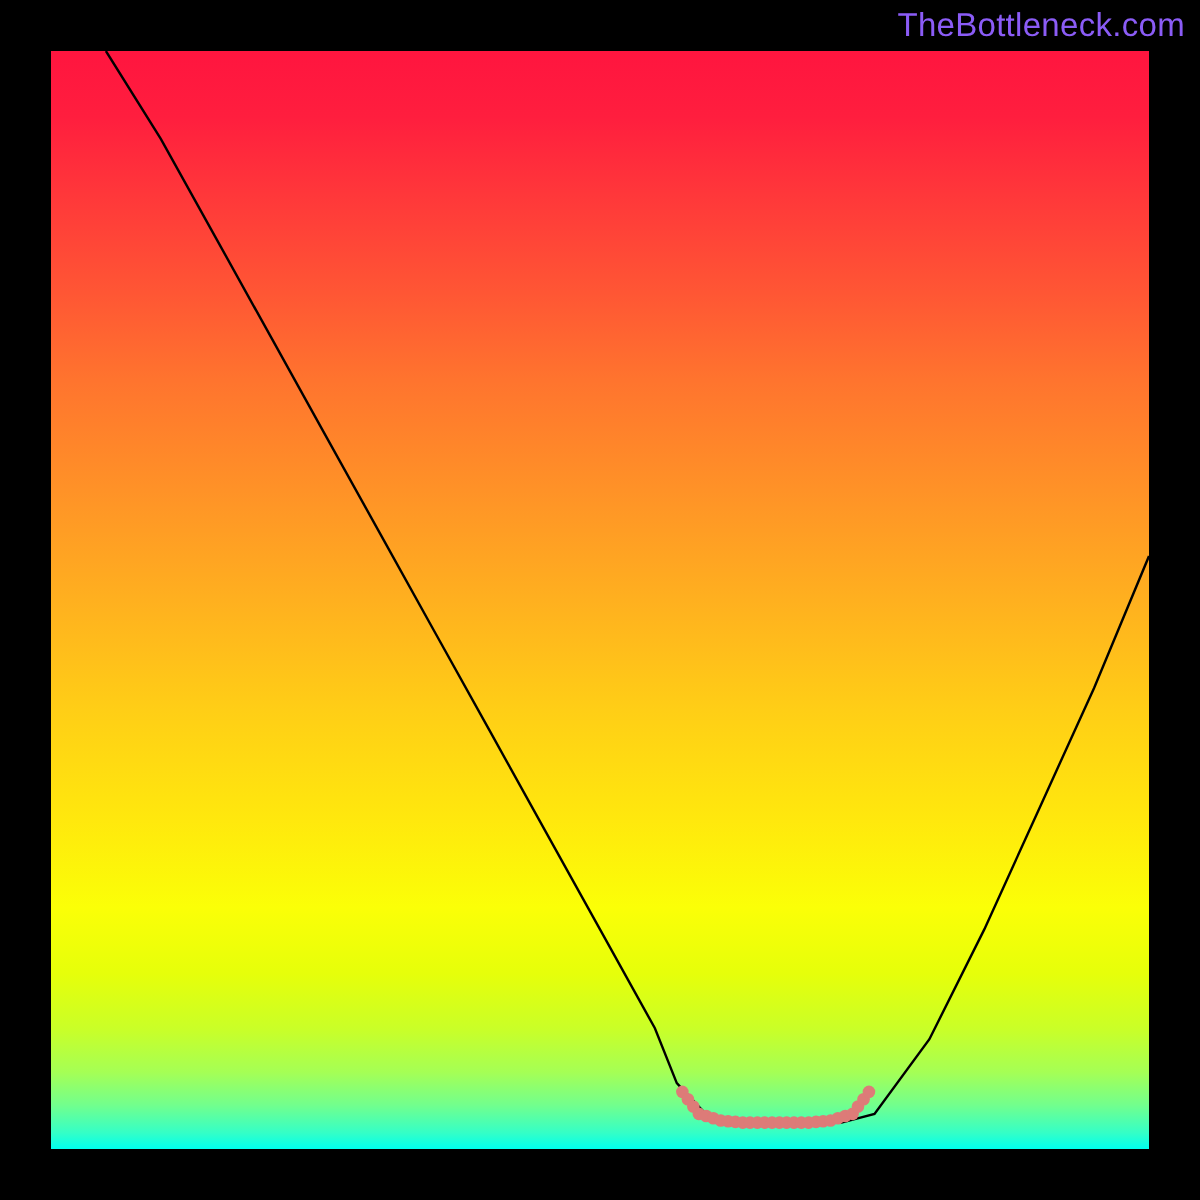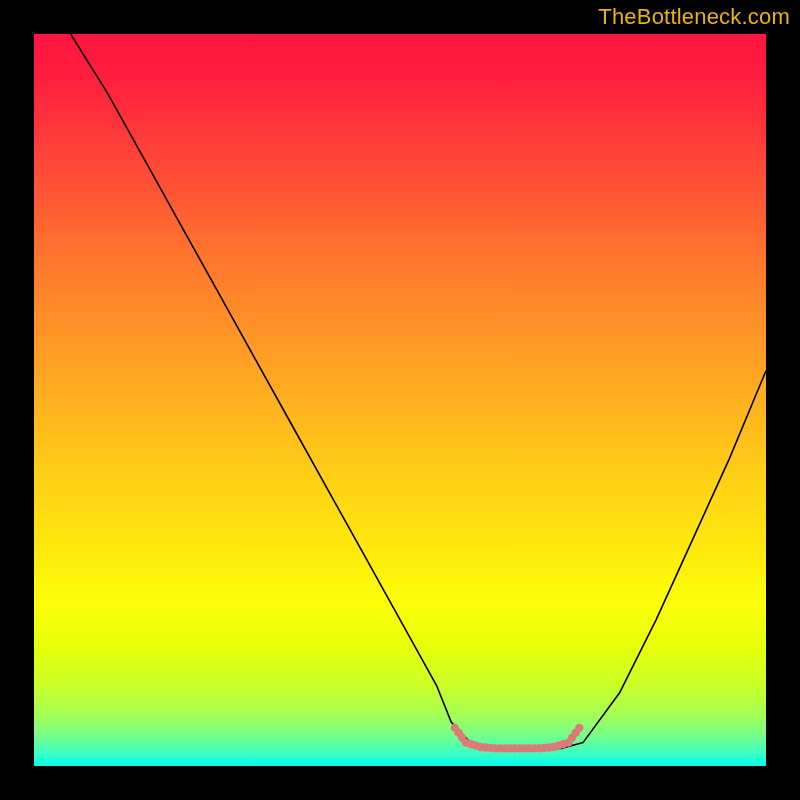--- a/index.html
+++ b/index.html
@@ -15,21 +15,21 @@
     position: absolute;
     top: 0;
     left: 0;
     width: 800px;
     height: 800px;
   }
   .watermark {
     position: absolute;
     top: 4px;
     right: 10px;
-    color: #eab308;
+    color: #8b5cf6;
     font-size: 22px;
     font-weight: 500;
     z-index: 10;
     letter-spacing: 0.2px;
   }
   .plot-area {
     position: absolute;
     left: 34px;
     top: 34px;
     width: 732px;

